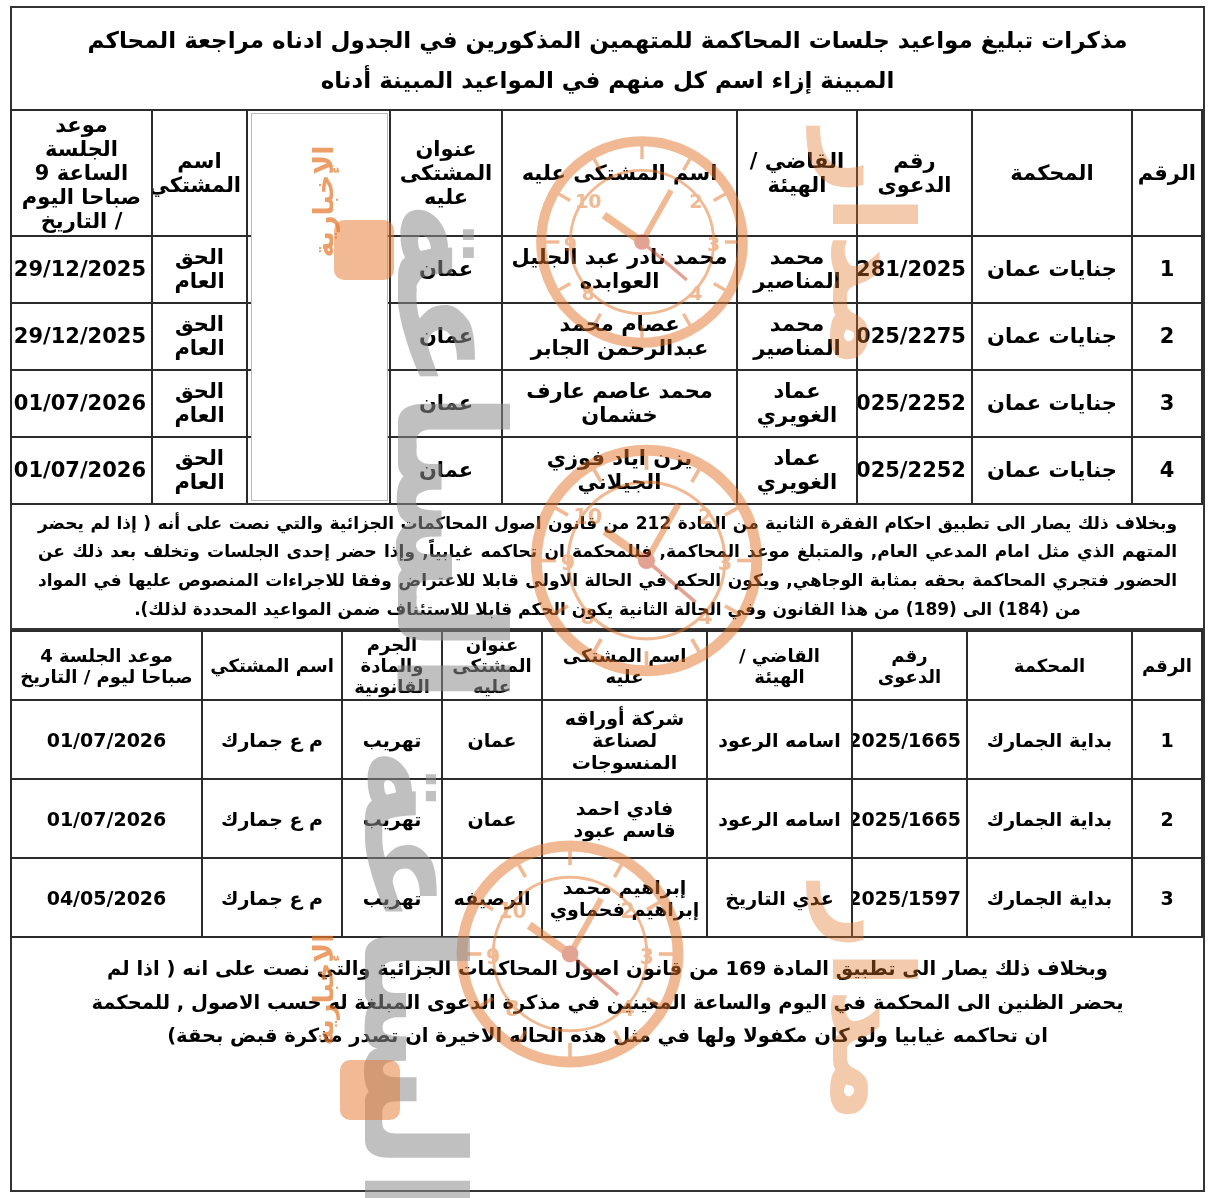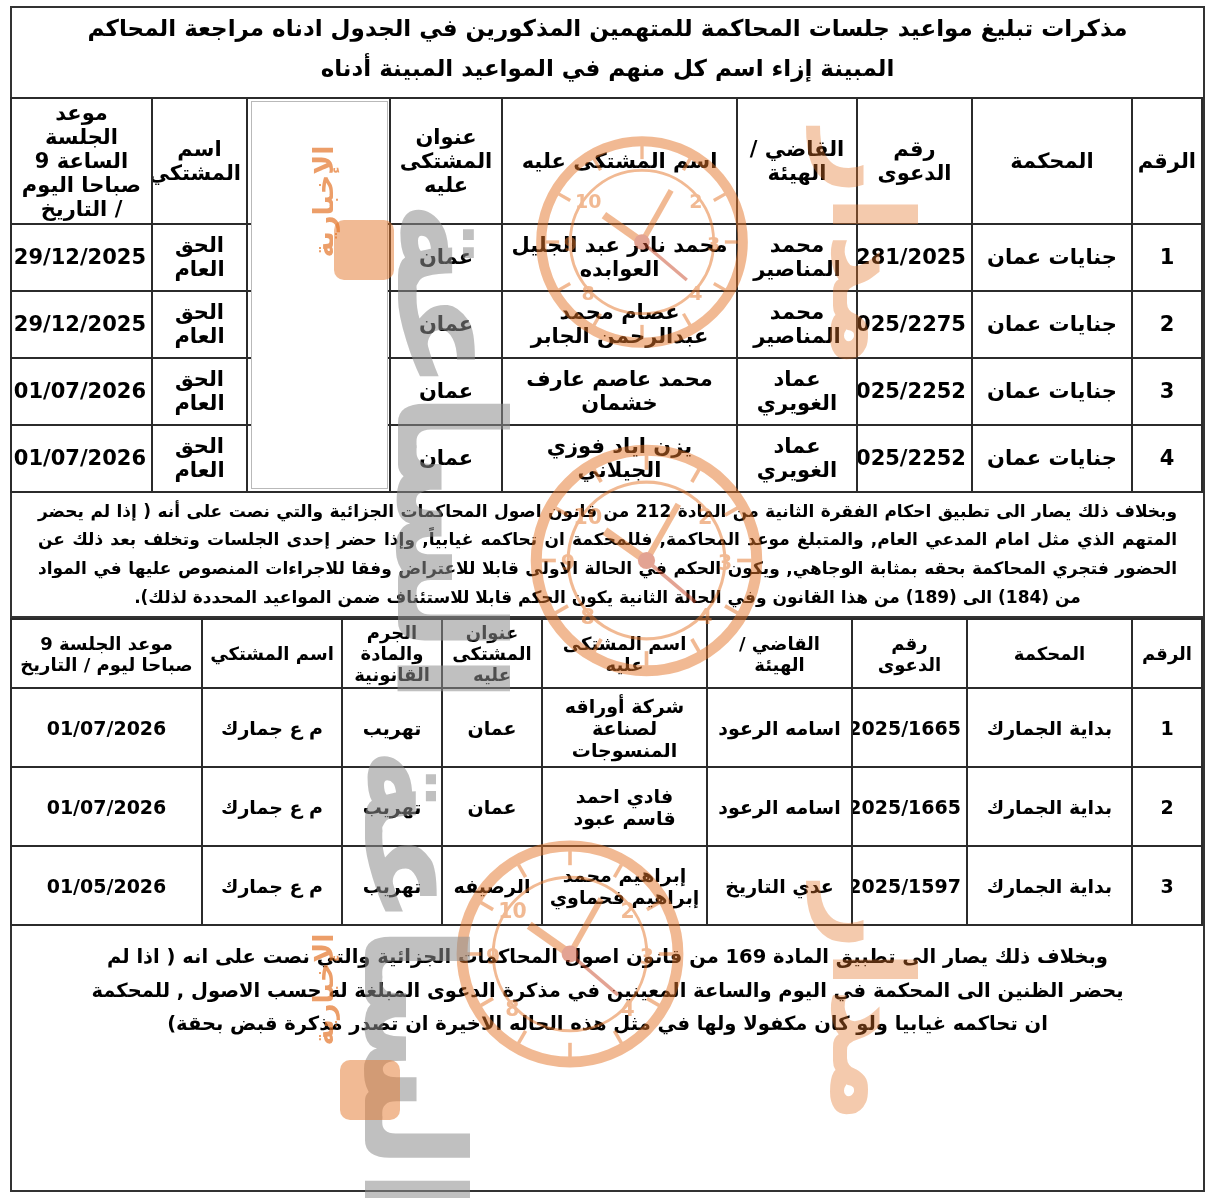--- a/index.html
+++ b/index.html
@@ -9,21 +9,21 @@
     font-family:"DejaVu Sans",sans-serif;direction:rtl;
     position:relative;overflow:hidden;
   }
   .sheet{
     position:absolute;left:10px;top:6px;width:1195px;height:1186px;
     border:2px solid #333;background:#fff;
   }
   .content{position:relative;z-index:1}
   .doc-title{
     font-weight:bold;font-size:23px;text-align:center;line-height:1.75;
-    padding:0 60px 8px;
+    padding:12px 60px 8px;
   }
   table{width:100%;border-collapse:collapse;table-layout:fixed}
   th,td{
     border:2px solid #2b2b2b;font-weight:bold;text-align:center;
     vertical-align:middle;padding:2px 5px;overflow:hidden;
   }
   .t1 thead tr{height:92px}
   .t1 tbody tr{height:67px}
   .t1 th,.t1 td{font-size:21px}
   .t2 thead tr{height:64px}
@@ -155,21 +155,21 @@
       <thead>
           <tr>
             <th>الرقم</th>
             <th>المحكمة</th>
             <th>رقم الدعوى</th>
             <th>القاضي / الهيئة</th>
             <th>اسم المشتكى عليه</th>
             <th>عنوان المشتكى عليه</th>
             <th>الجرم والمادة القانونية</th>
             <th>اسم المشتكي</th>
-            <th>موعد الجلسة 9 صباحا ليوم / التاريخ</th>
+            <th>موعد الجلسة 4 صباحا ليوم / التاريخ</th>
           </tr>
         </thead>
       <tbody>
           <tr>
             <td>1</td>
             <td>بداية الجمارك</td>
             <td>2025/1665</td>
             <td>اسامه الرعود</td>
             <td>شركة أوراقه لصناعة المنسوجات</td>
             <td>عمان</td>
@@ -190,21 +190,21 @@
           </tr>
           <tr>
             <td>3</td>
             <td>بداية الجمارك</td>
             <td>2025/1597</td>
             <td>عدي التاريخ</td>
             <td>إبراهيم محمد إبراهيم فحماوي</td>
             <td>الرصيفه</td>
             <td>تهريب</td>
             <td>م ع جمارك</td>
-            <td>01/05/2026</td>
+            <td>04/05/2026</td>
           </tr>
         </tbody>
     </table>
 
     <p class="footnote2">وبخلاف ذلك يصار الى تطبيق المادة 169 من قانون اصول المحاكمات الجزائية والتي نصت على انه ( اذا لم يحضر الظنين الى المحكمة في اليوم والساعة المعينين في مذكرة الدعوى المبلغة له حسب الاصول , للمحكمة ان تحاكمه غيابيا ولو كان مكفولا ولها في مثل هذه الحاله الاخيرة ان تصدر مذكرة قبض بحقة)</p>
 
   </div>
 
   <div class="watermark">
     <div class="clock-slot" style="left:518px;top:122px;width:224px;height:224px">

